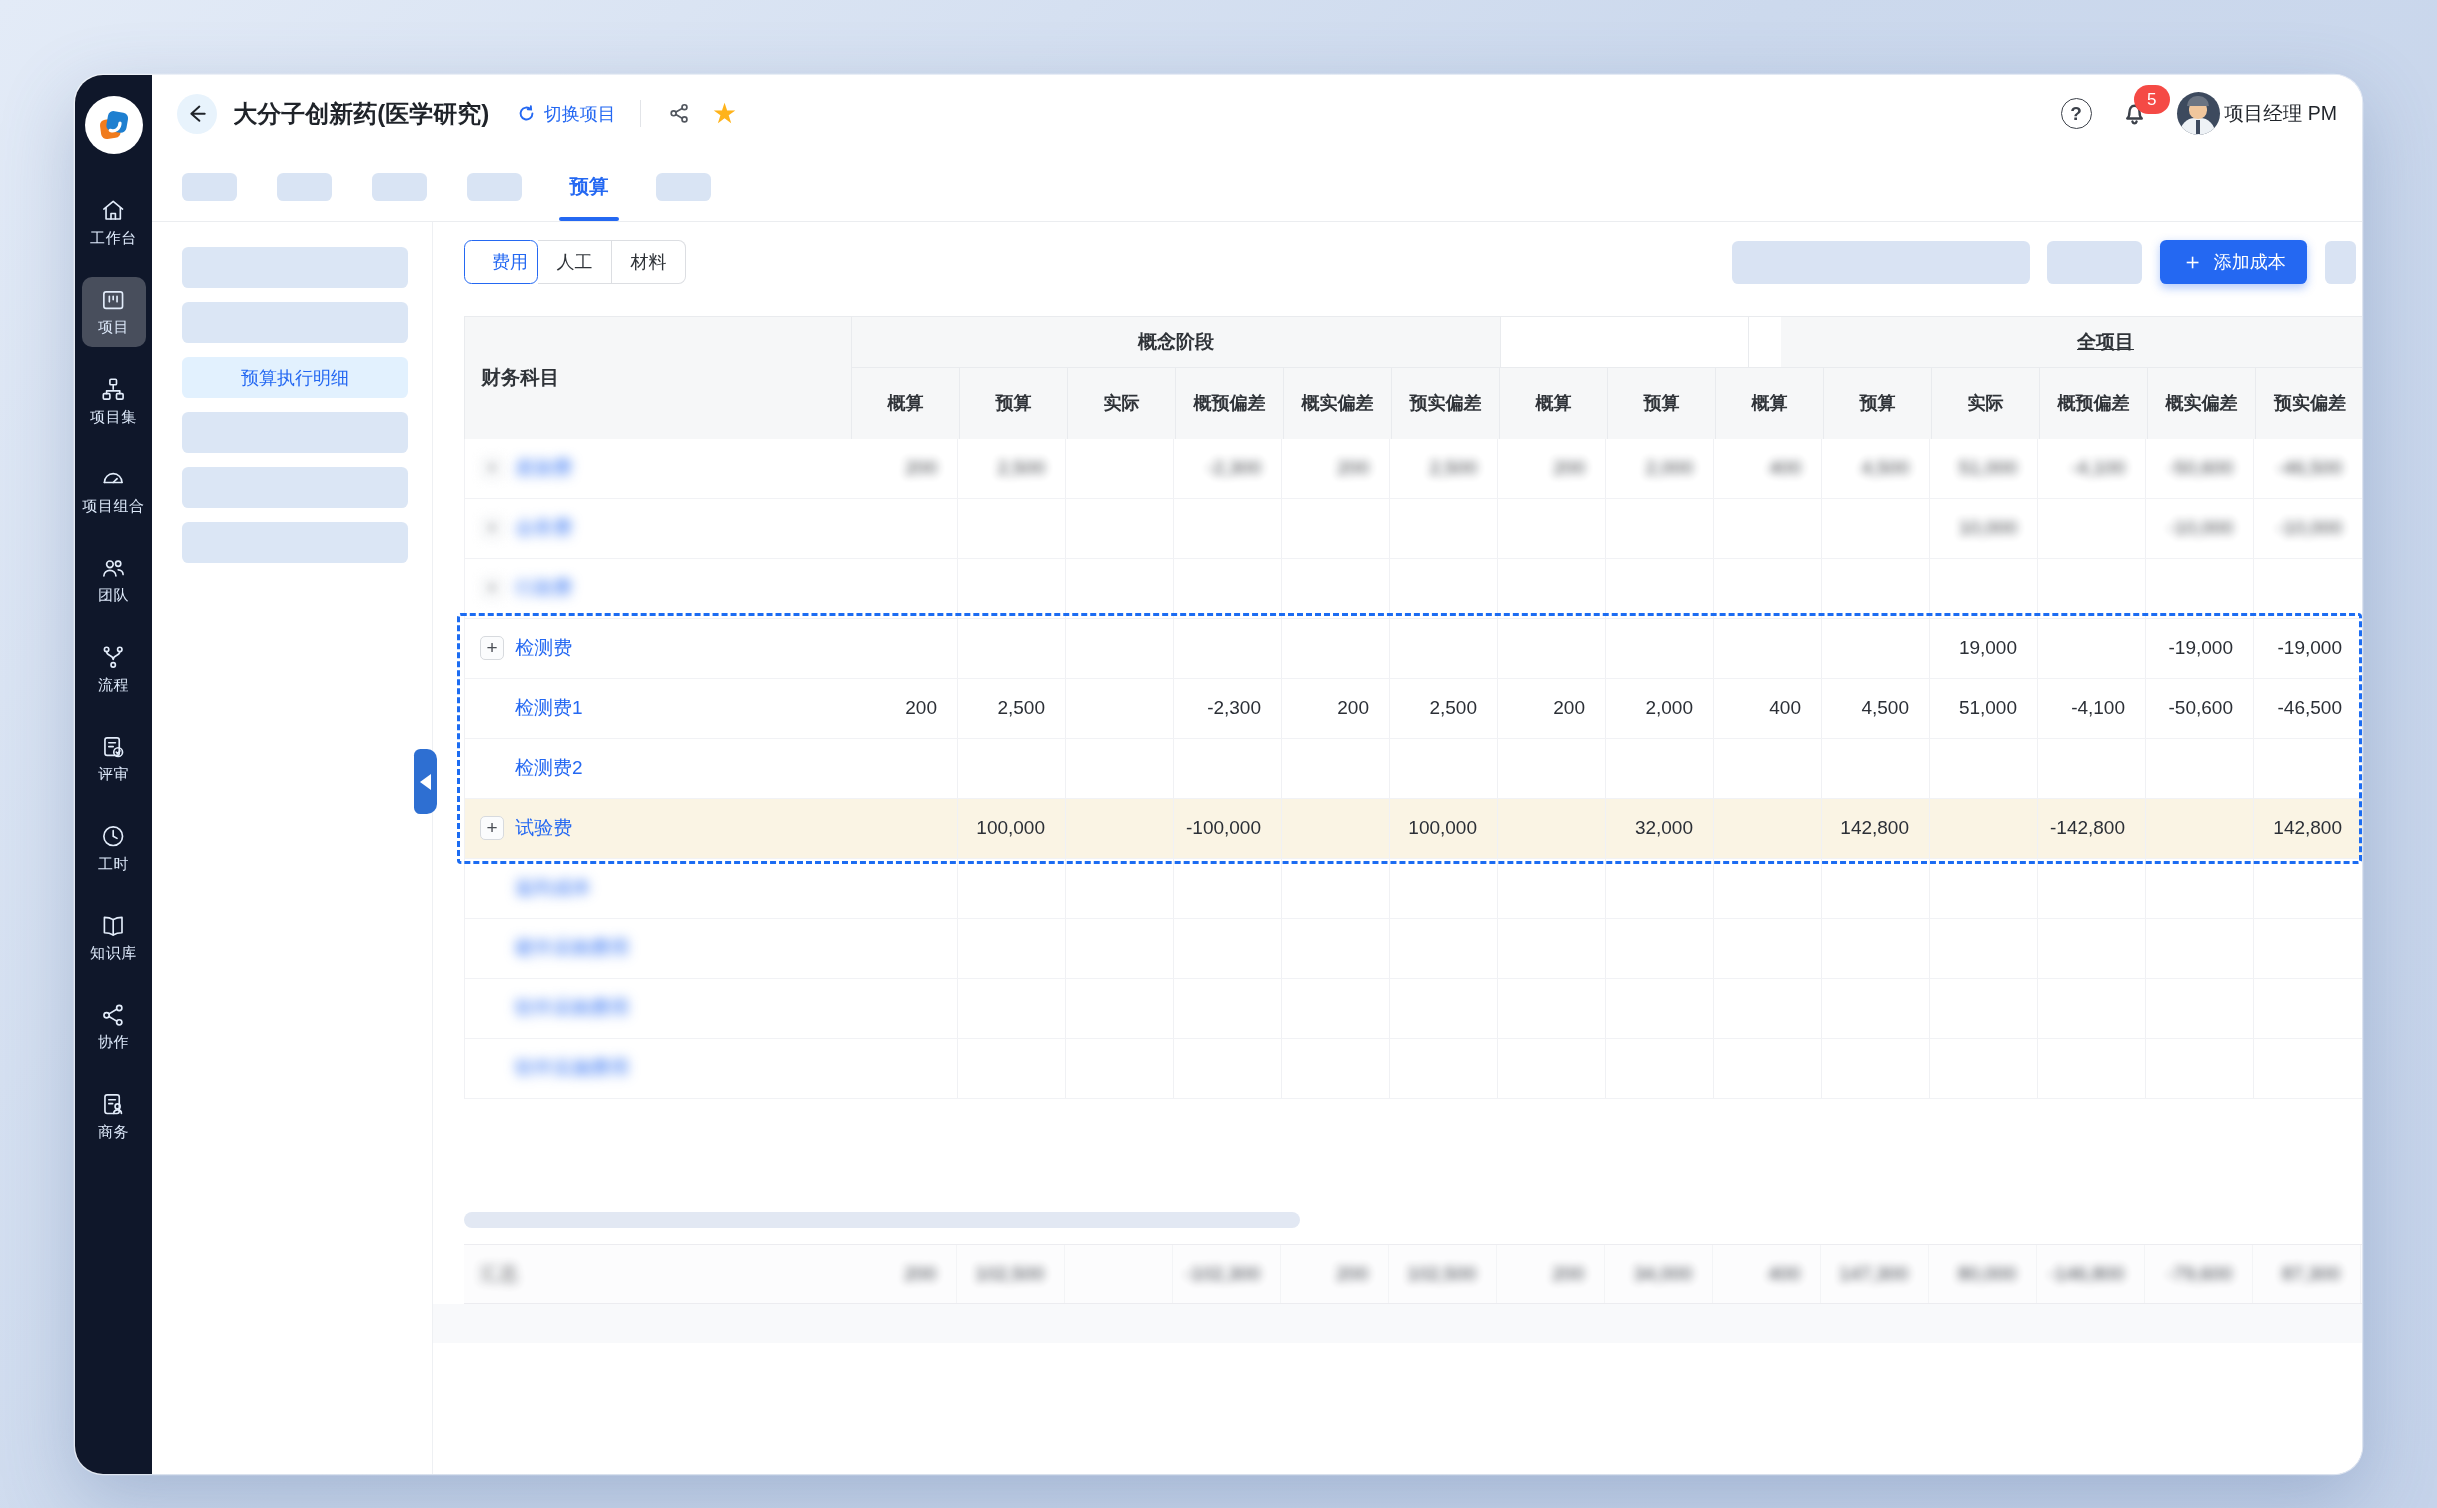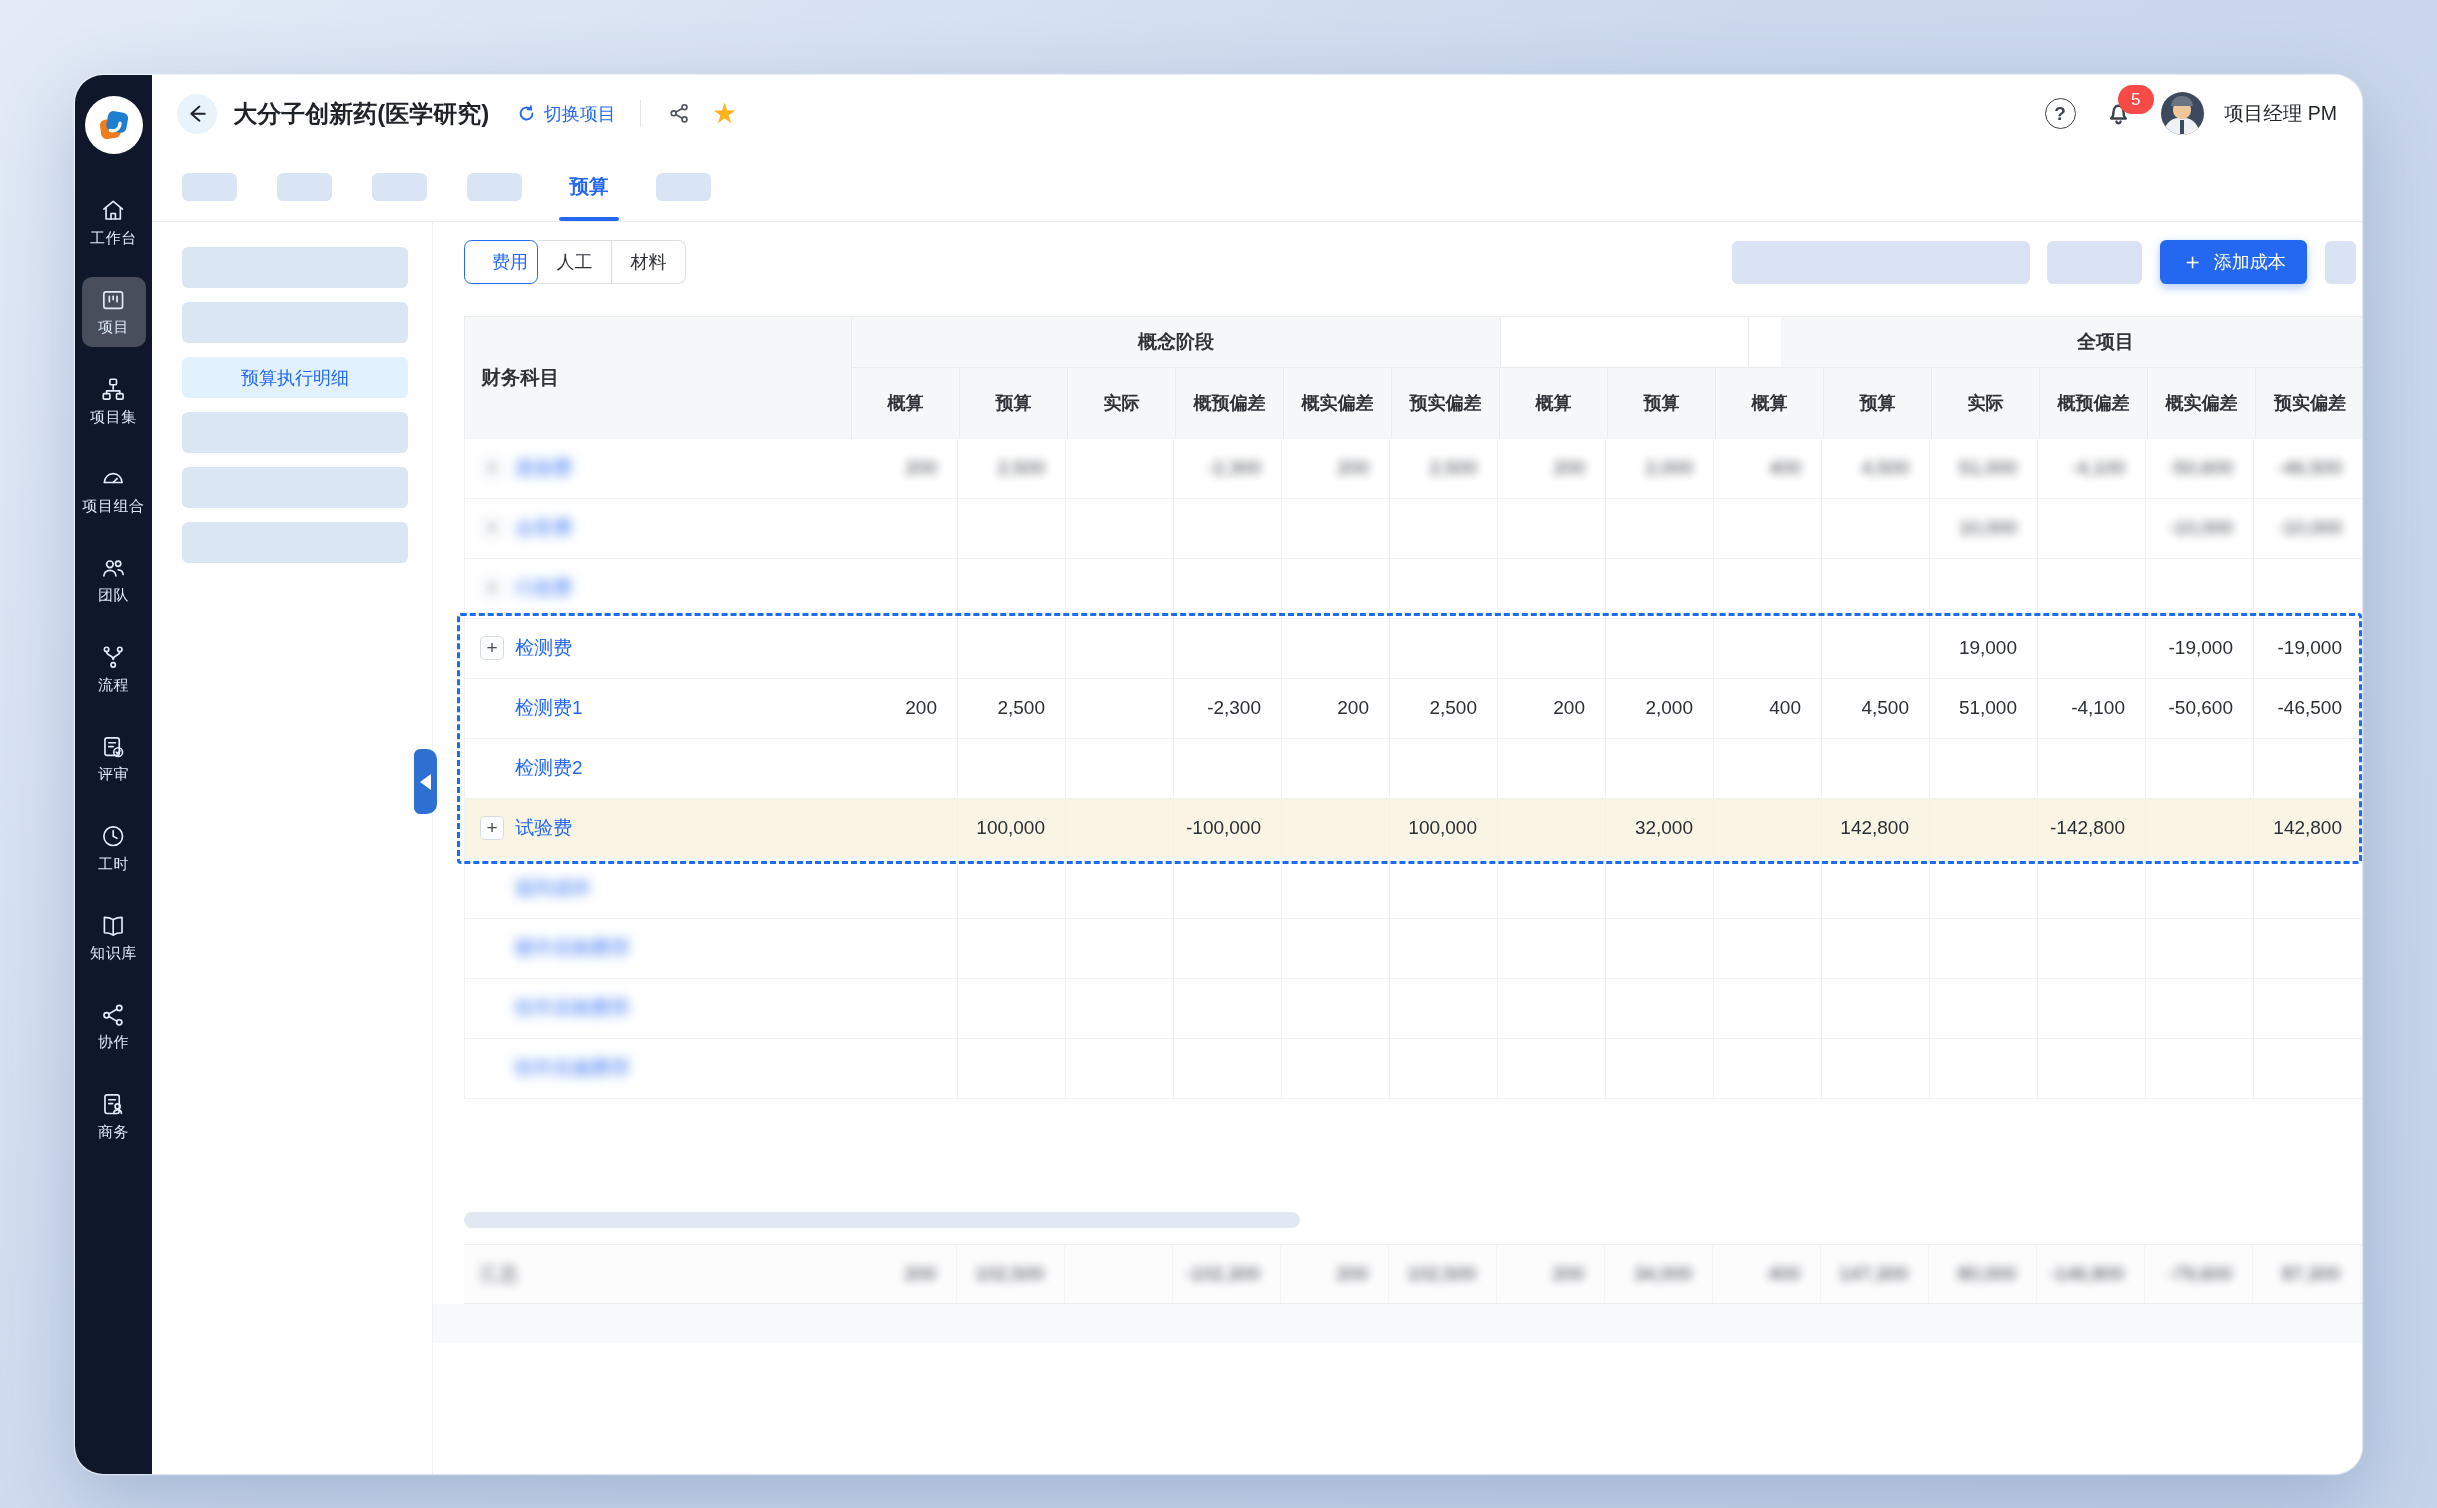--- a/index.html
+++ b/index.html
@@ -245,21 +245,21 @@
       <div class="star">★</div>
 
       <div class="top-right">
         <div class="help">?</div>
         <div class="bell">
           <svg viewBox="0 0 24 24">
               <path d="M6 17h12c-1.4-1.2-1.8-2.6-1.8-5 0-3.2-1.6-5.6-4.2-5.6S7.8 8.8 7.8 12c0 2.4-.4 3.8-1.8 5z M10.3 19.5c.3.9 1 1.5 1.7 1.5s1.4-.6 1.7-1.5"></path>
             </svg>
           <div class="badge">5</div>
         </div>
-        <div style="display:flex;align-items:center;gap:17px;">
+        <div style="display:flex;align-items:center;gap:1px;">
           <div class="avatar">
             <div class="body"></div>
               <div class="head"></div>
               <div class="hair"></div>
               <div class="tie"></div>
           </div>
           <div class="user-name" style="margin-left:3.8px;">项目经理 PM</div>
         </div>
       </div>
     </div>
@@ -307,21 +307,21 @@
           </div>
         </div>
 
         <div class="table-wrap">
           <div class="thead">
             <div class="th-finance">财务科目</div>
             <div class="th-right">
               <div class="group-row" id="group-row">
                   <div class="group-cell" style="flex: 0 0 649px;">概念阶段</div>
                   <div class="group-cell empty" style="flex: 0 0 216px;"></div>
-                  <div class="group-cell" style="flex: 0 0 649px;">全项目</div>
+                  <div class="group-cell" style="flex: 0 0 649px; text-decoration: underline;">全项目</div>
                 </div>
               <div class="sub-row" id="sub-row">
                   <div class="sub-cell">概算</div>
                   <div class="sub-cell">预算</div>
                   <div class="sub-cell">实际</div>
                   <div class="sub-cell">概预偏差</div>
                   <div class="sub-cell">概实偏差</div>
                   <div class="sub-cell">预实偏差</div>
                   <div class="sub-cell">概算</div>
                   <div class="sub-cell">预算</div>

